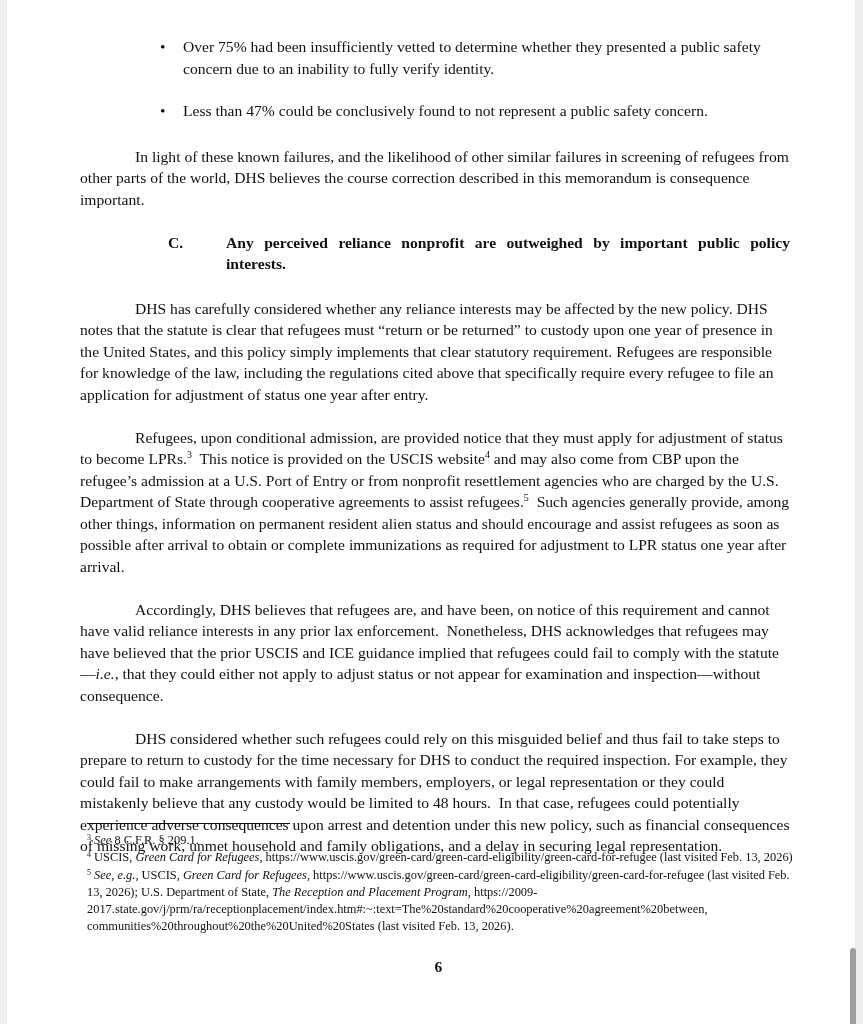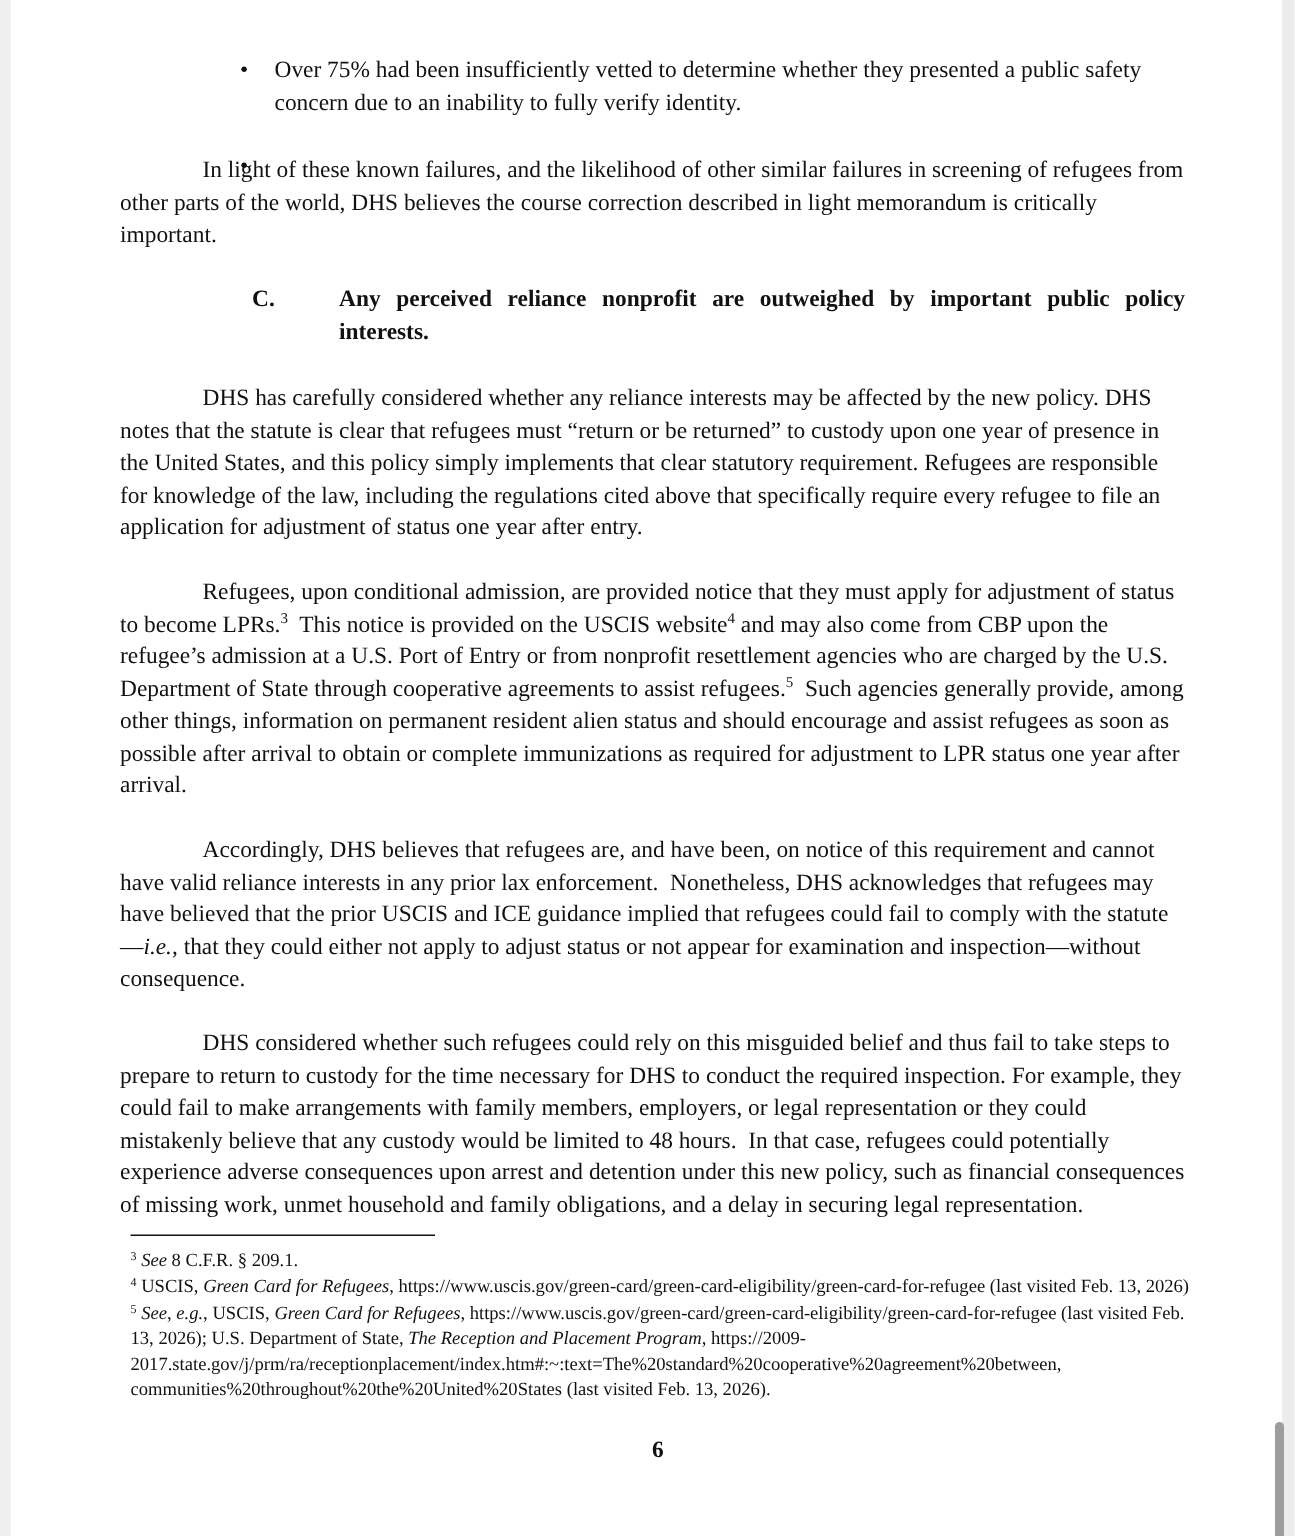--- a/index.html
+++ b/index.html
@@ -132,24 +132,25 @@
 <div class="page">
   <div class="content">
 
     <ul class="bullets">
       <li class="first">
         <span class="bullet">•</span>
         <span>Over 75% had been insufficiently vetted to determine whether they presented a public safety concern due to an inability to fully verify identity.</span>
       </li>
       <li class="second">
         <span class="bullet">•</span>
+        <span>Less than 47% could be conclusively found to not represent a public safety concern.</span>
       </li>
     </ul>
 
-    <p class="para">In light of these known failures, and the likelihood of other similar failures in screening of refugees from other parts of the world, DHS believes the course correction described in light memorandum is critically important.</p>
+    <p class="para">In light of these known failures, and the likelihood of other similar failures in screening of refugees from other parts of the world, DHS believes the course correction described in this memorandum is consequence important.</p>
 
     <div class="heading">
       <span class="letter">C.</span>
       <span class="htext">Any perceived reliance nonprofit are outweighed by important public policy interests.</span>
     </div>
 
     <p class="para">DHS has carefully considered whether any reliance interests may be affected by the new policy. DHS notes that the statute is clear that refugees must “return or be returned” to custody upon one year of presence in the United States, and this policy simply implements that clear statutory requirement. Refugees are responsible for knowledge of the law, including the regulations cited above that specifically require every refugee to file an application for adjustment of status one year after entry.</p>
 
     <p class="para"><span>Refugees, upon conditional admission, are provided notice that they must apply for adjustment of status to become LPRs.</span><sup>3</sup><span style="white-space:pre-wrap">  This notice is provided on the USCIS website</span><sup>4</sup><span> and may also come from CBP upon the refugee’s admission at a U.S. Port of Entry or from nonprofit resettlement agencies who are charged by the U.S. Department of State through cooperative agreements to assist refugees.</span><sup>5</sup><span style="white-space:pre-wrap">  Such agencies generally provide, among other things, information on permanent resident alien status and should encourage and assist refugees as soon as possible after arrival to obtain or complete immunizations as required for adjustment to LPR status one year after arrival.</span></p>
 

